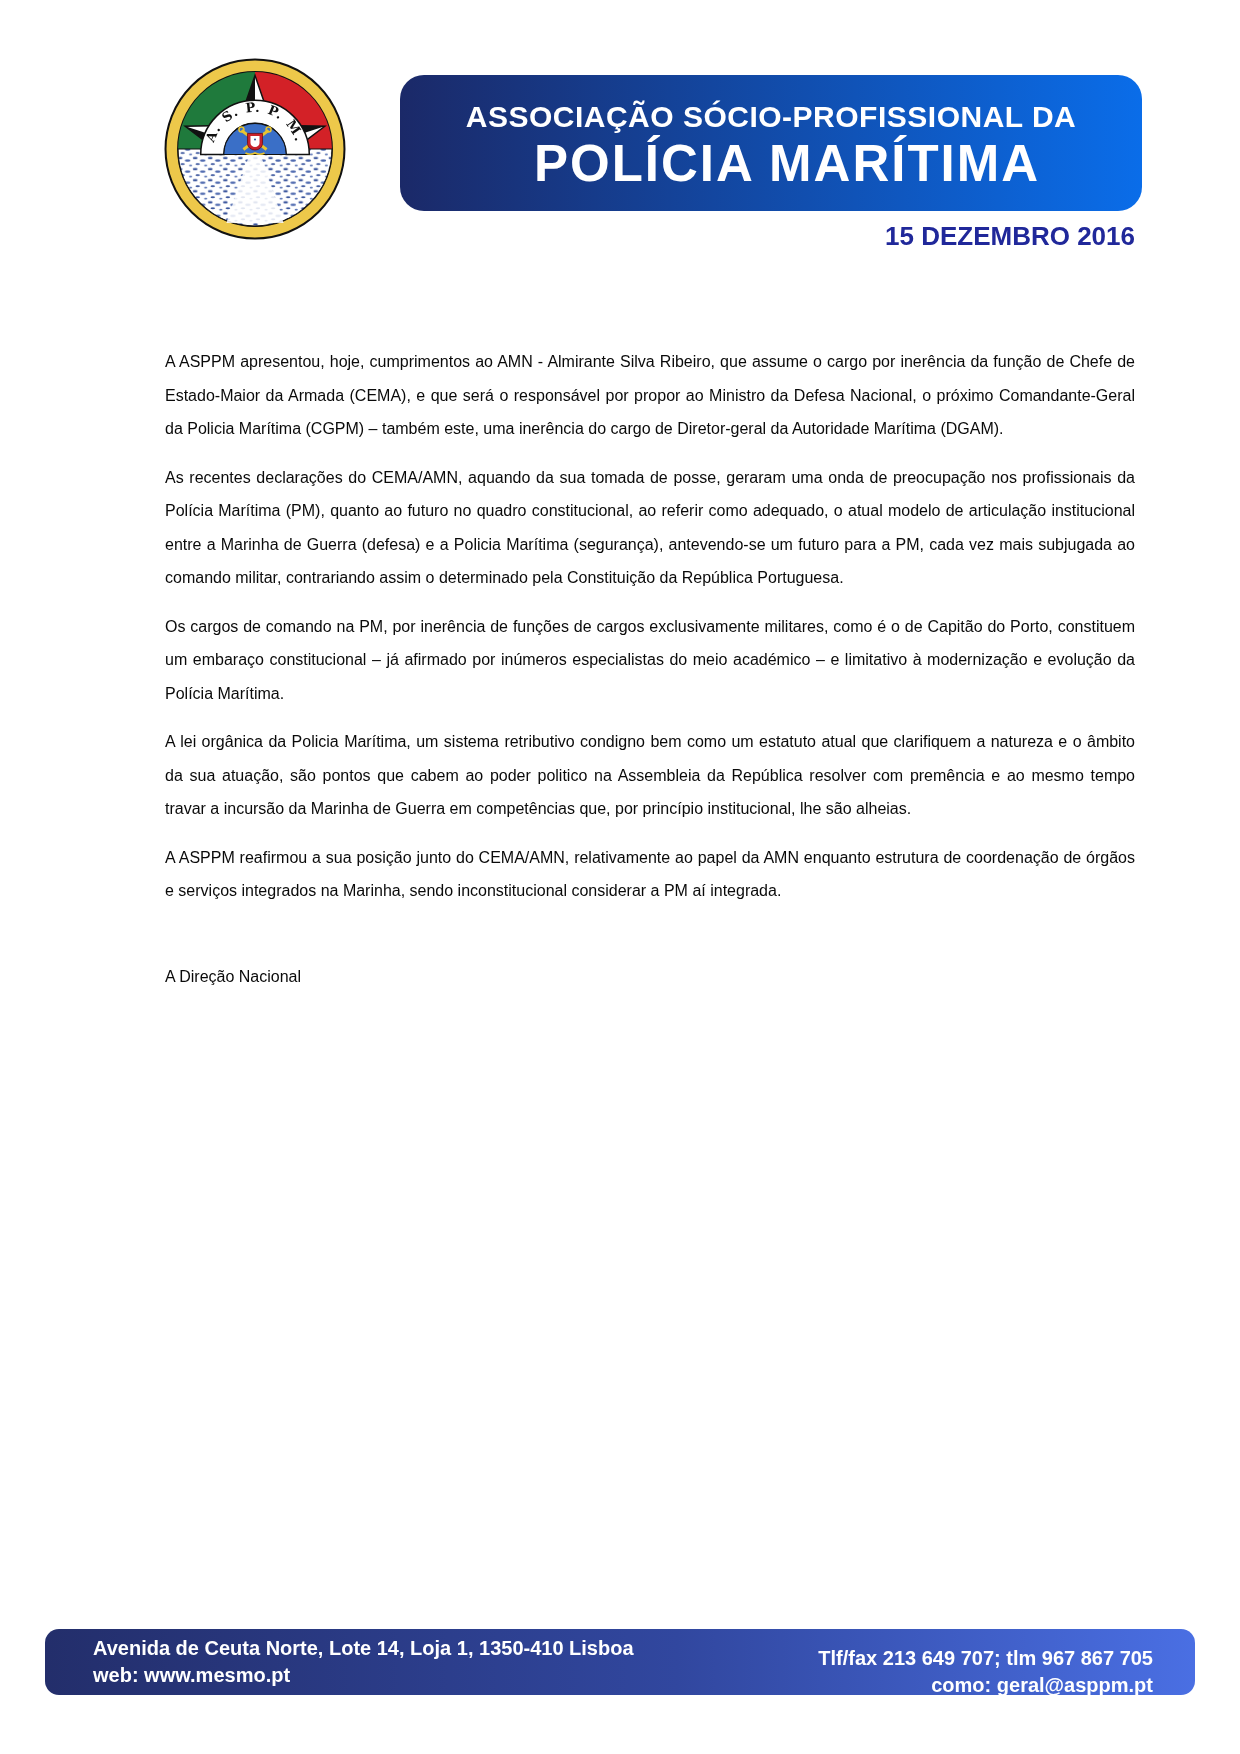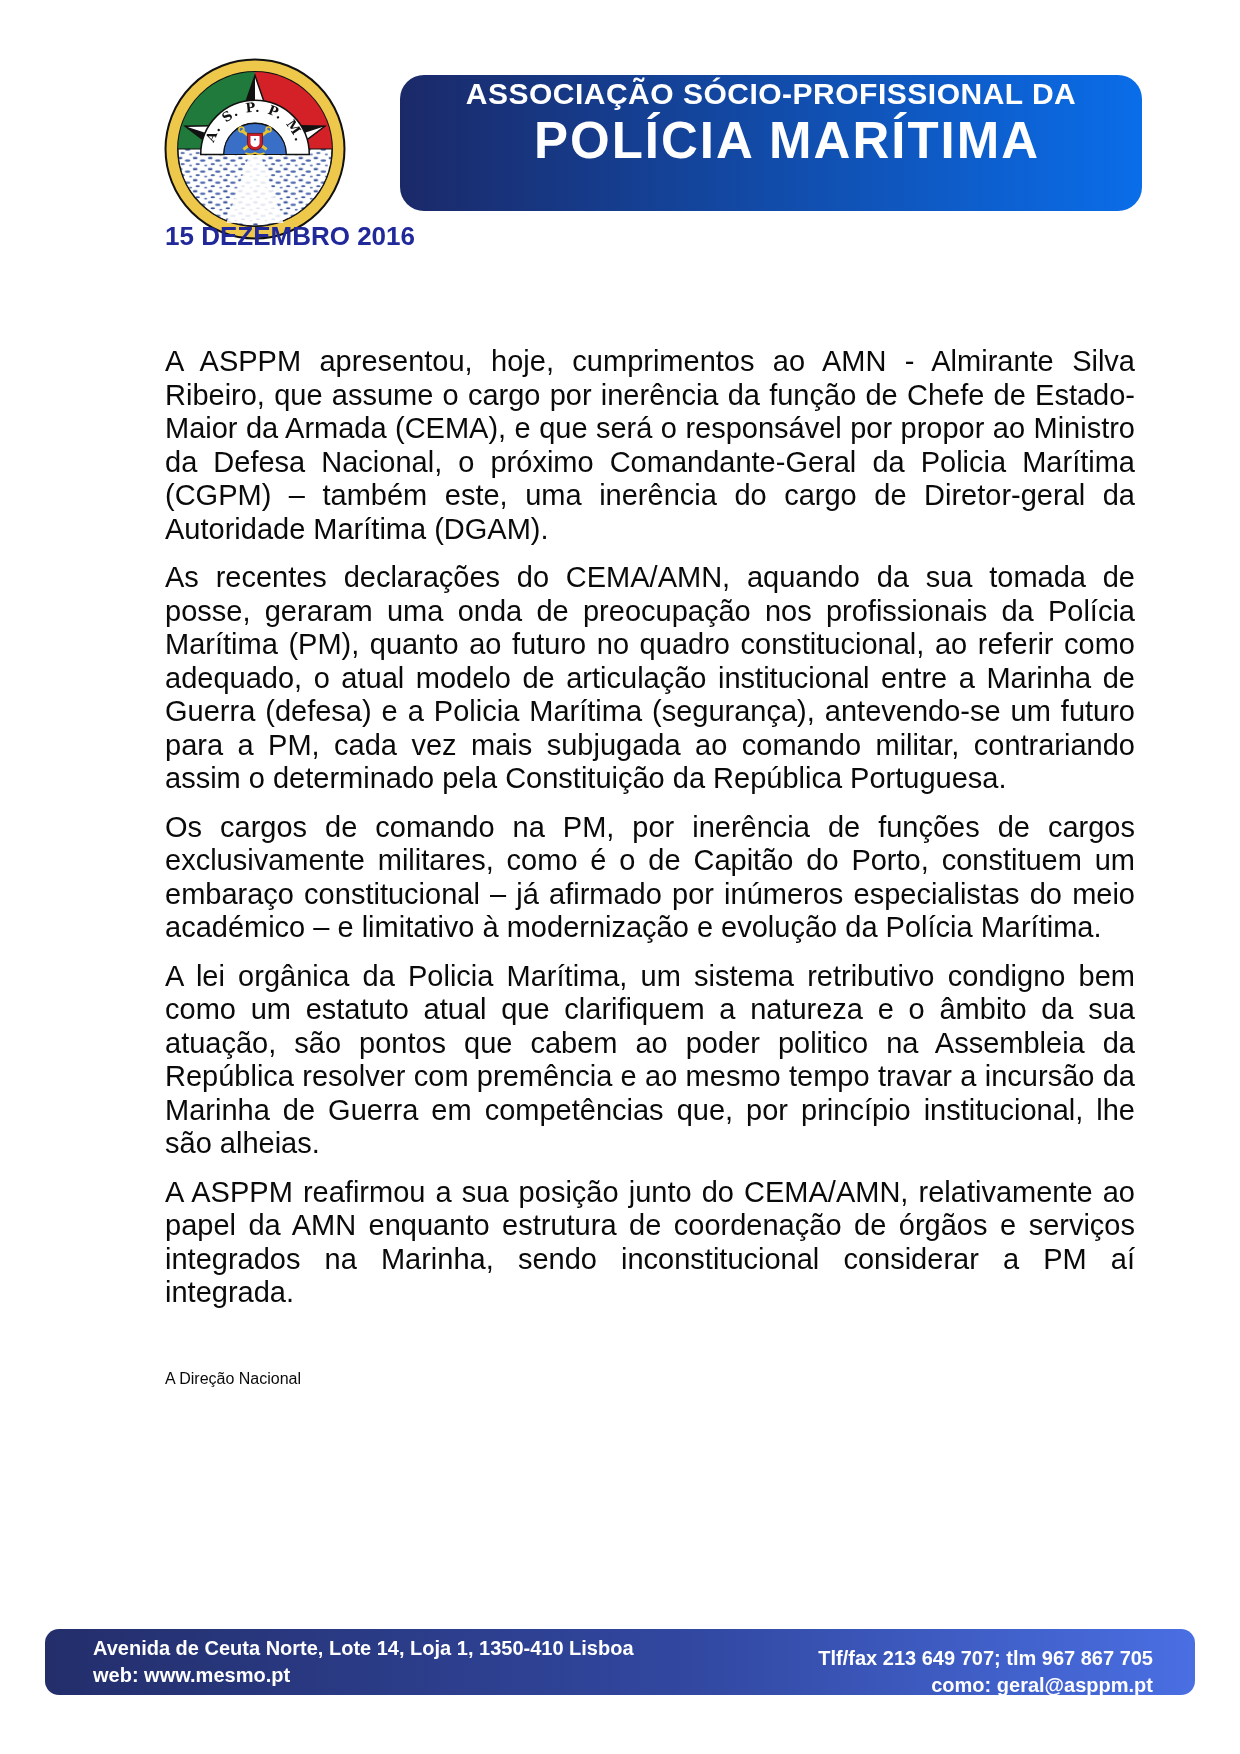--- a/index.html
+++ b/index.html
@@ -13,51 +13,52 @@
   }
 
   
   .logo { position:absolute; left:162px; top:56px; width:186px; height:186px; }
 
   .banner {
     position:absolute; left:400px; top:75px; width:742px; height:136px;
     border-radius:24px;
     background:linear-gradient(90deg, #1b2968 0%, #13469f 42%, #0a6de9 100%);
     color:#ffffff; text-align:center;
-    display:flex; flex-direction:column; 
+    display:flex; flex-direction:column; justify-content:center;
   }
   .banner-line1 {
     font-size:30px; font-weight:bold; letter-spacing:0.5px;
     margin-top:2px;
   }
   .banner-line2 {
     font-size:51px; font-weight:bold; letter-spacing:2px;
     margin-top:4px; line-height:1.0;padding-left:32px;
   }
 
   .date {
     position:absolute; left:165px; top:221px; width:970px;
+    text-align:right;
     font-size:26px; font-weight:bold; color:#20289a;
   }
 
   
   .doc-title {
     position:absolute; left:165px; top:299px; width:970px;
     text-align:center;
     font-size:29px; font-weight:bold; color:#20289a;
     letter-spacing:0.5px;
   }
 
   .body-text {
     position:absolute; left:165px; top:345px; width:970px;
     color:#0a0a0a;
   }
   .body-text p {
     margin:0 0 15px 0;
-    font-size:29px; line-height:33.5px;
+    font-size:16px; line-height:33.5px;
     text-align:justify;
   }
   .signature {
     margin-top:60px;
     font-size:16px;
   }
 
   
   .footer-bar {
     position:absolute; left:45px; top:1629px; width:1150px; height:66px;

